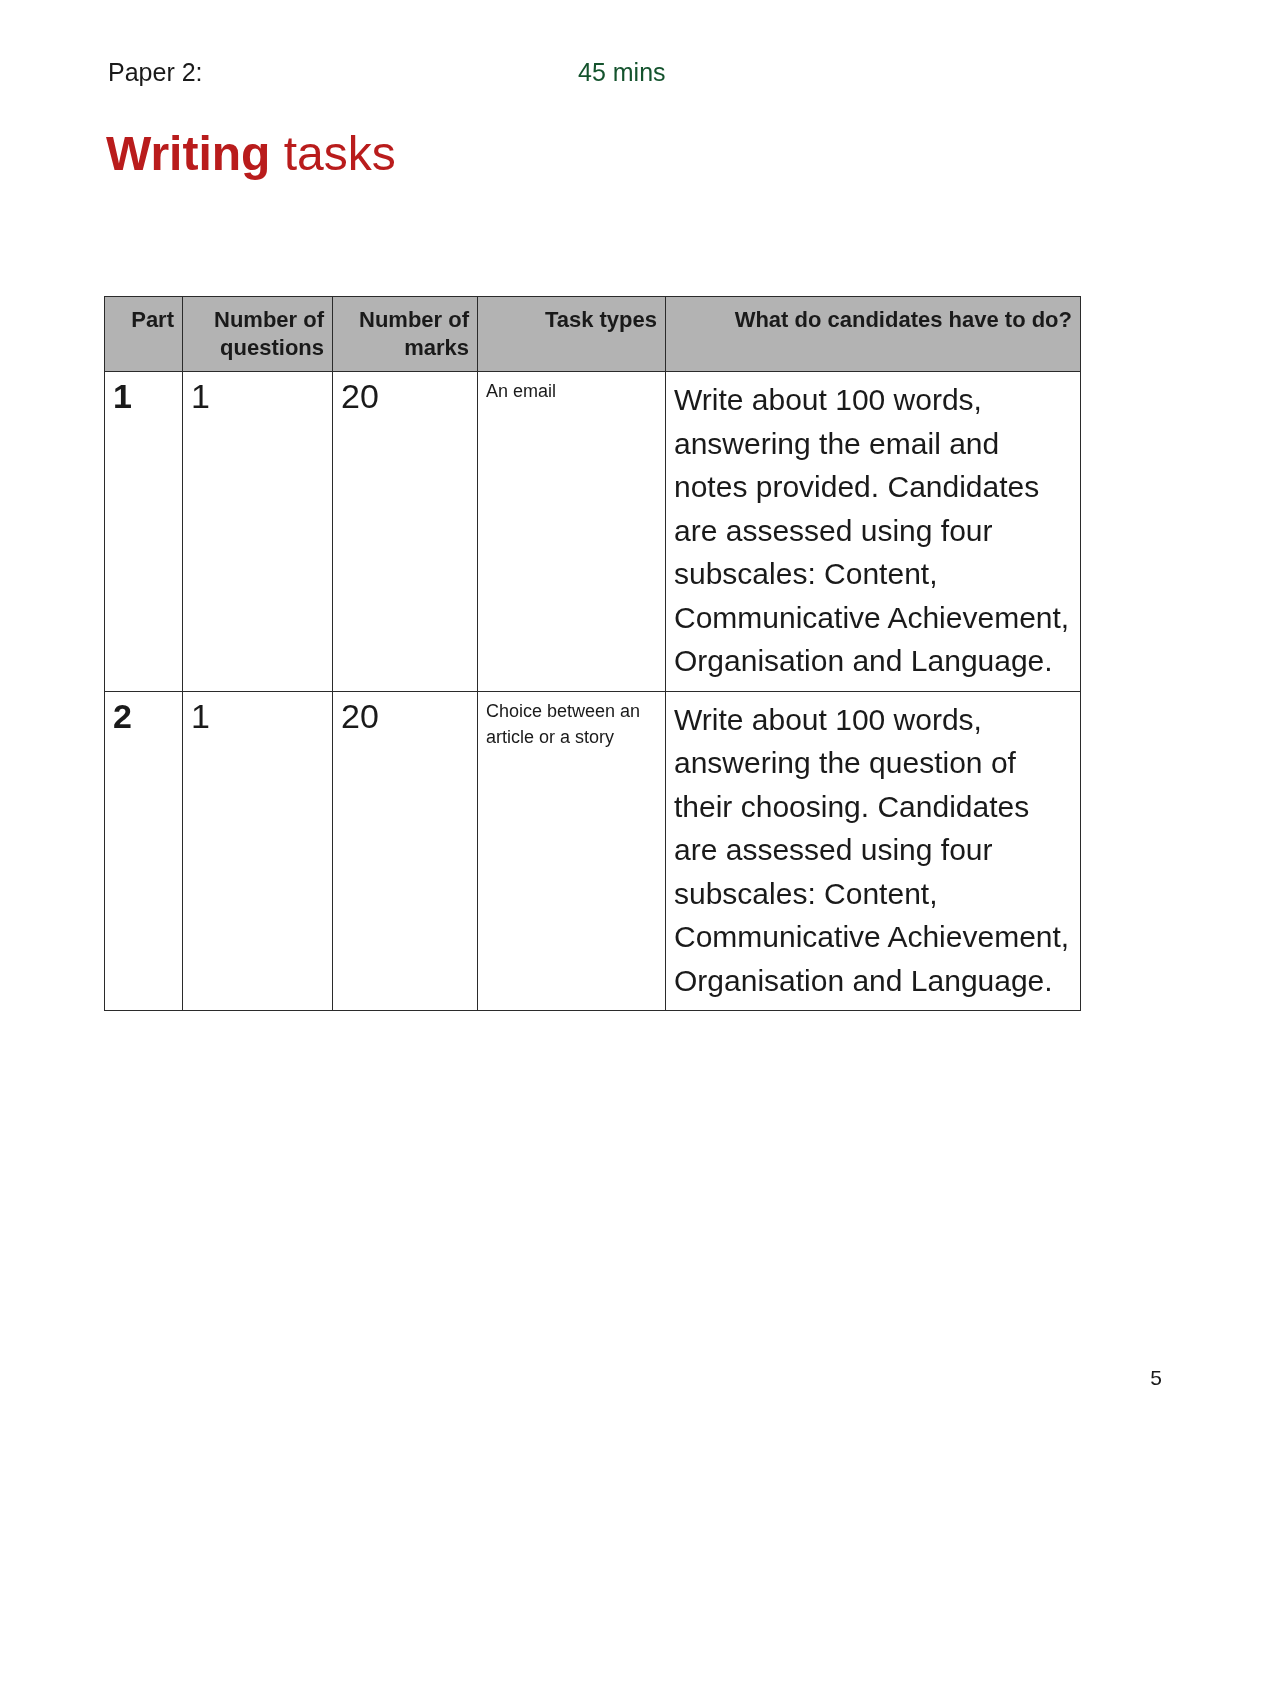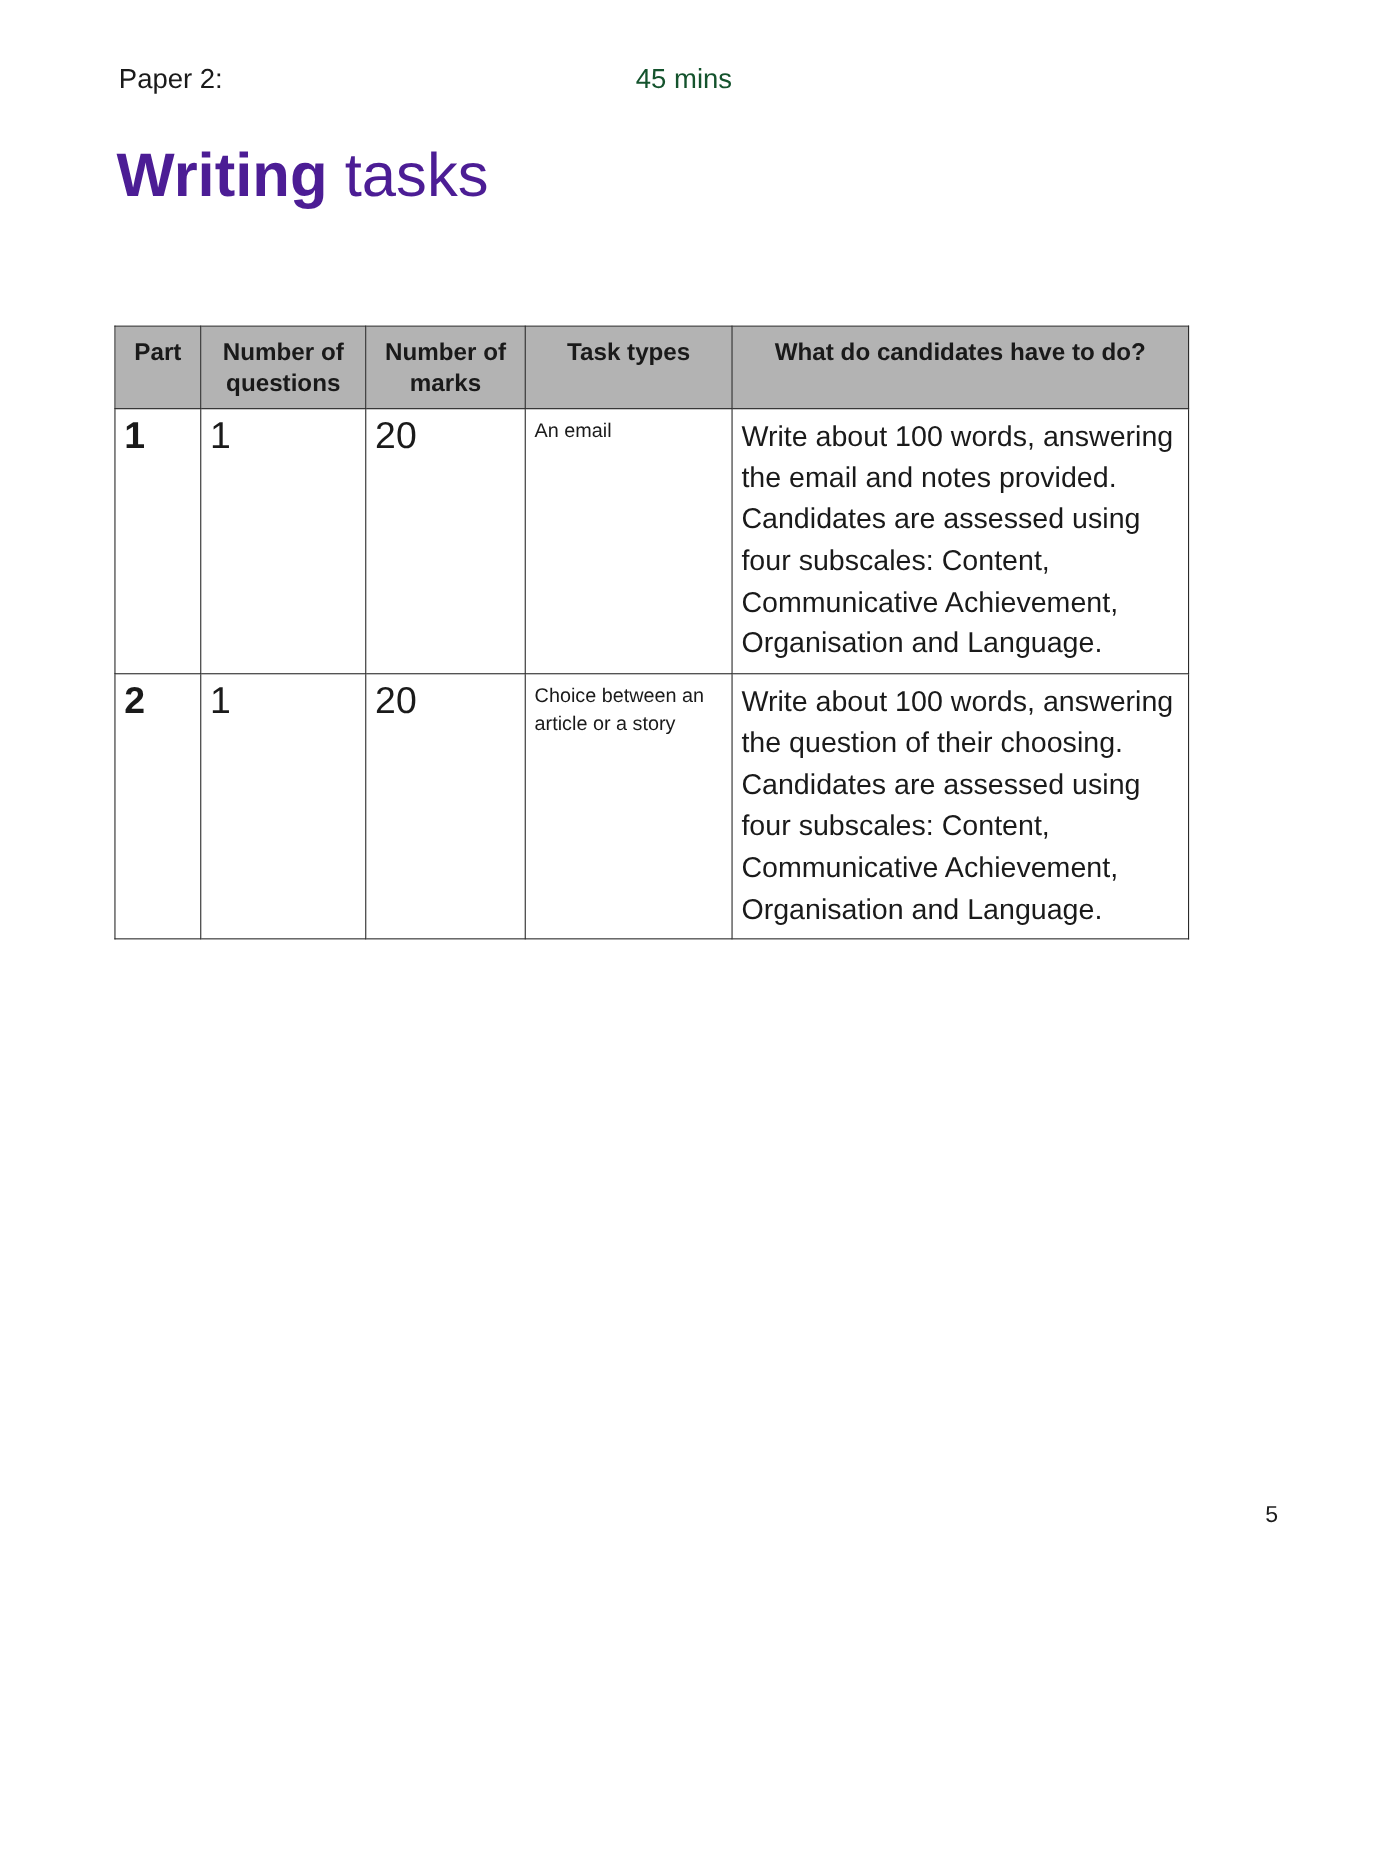--- a/index.html
+++ b/index.html
@@ -36,23 +36,23 @@
     width: 470px;
   }
   .duration {
     font-size: 25px;
     color: #14532d;
   }
   .title {
     position: absolute;
     left: 106px;
     top: 128px;
-    font-size: 56px;
+    font-size: 48px;
     line-height: 1.1;
-    color: #4c1d95;
+    color: #b91c1c;
     white-space: nowrap;
   }
   .title .bold {
     font-weight: bold;
   }
   .title .light {
     font-weight: normal;
   }
 
   table.spec {
@@ -66,21 +66,21 @@
   table.spec th, table.spec td {
     border: 1.5px solid #2b2b2b;
     vertical-align: top;
     padding: 6px 8px 8px 8px;
   }
   table.spec thead th {
     background: #b3b3b3;
     font-size: 22px;
     font-weight: bold;
     line-height: 1.25;
-    text-align: center;
+    text-align: right;
     padding-top: 9px;
     padding-bottom: 10px;
   }
   col.c-part { width: 78px; }
   col.c-nq   { width: 150px; }
   col.c-nm   { width: 145px; }
   col.c-tt   { width: 188px; }
   col.c-desc { width: 415px; }
 
   td.part-cell {
@@ -95,21 +95,21 @@
     vertical-align: middle;
     line-height: 1.1;
   }
   td.tasktype-cell {
     font-size: 18px;
     line-height: 1.45;
     vertical-align: top;
     padding-top: 10px;
   }
   td.desc-cell {
-    font-size: 26px;
+    font-size: 30px;
     line-height: 1.45;
     vertical-align: top;
     padding-top: 10px;
     padding-left: 10px;
   }
   td.total-label {
     font-size: 22px;
     vertical-align: top;
     padding-top: 8px;
   }

